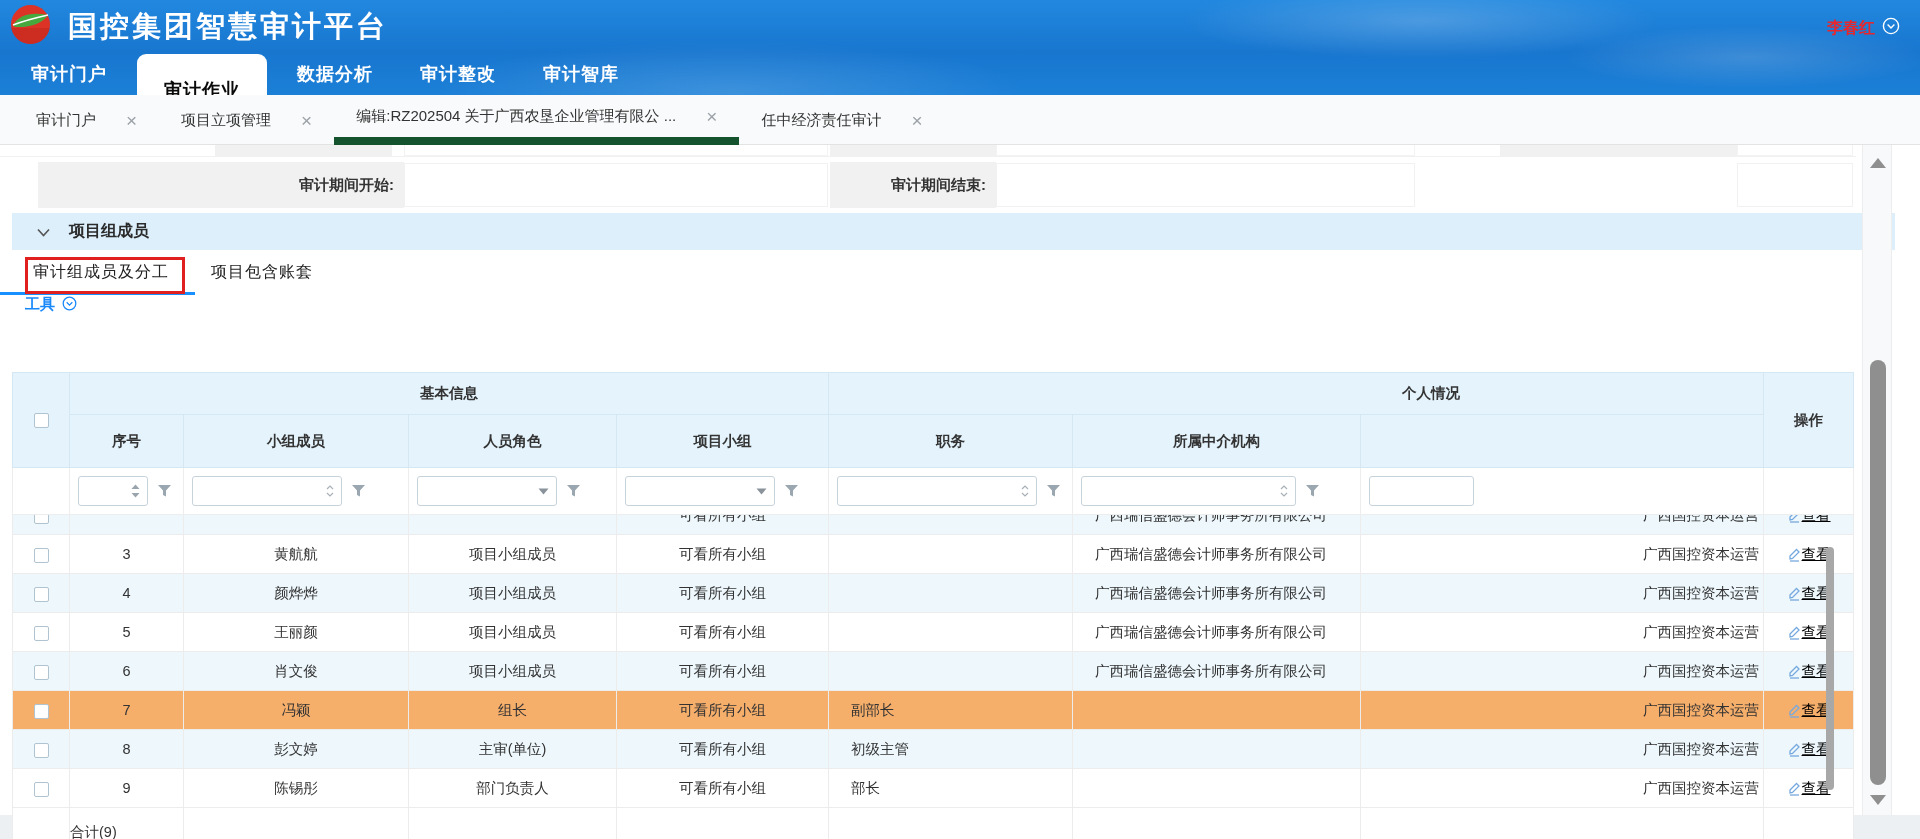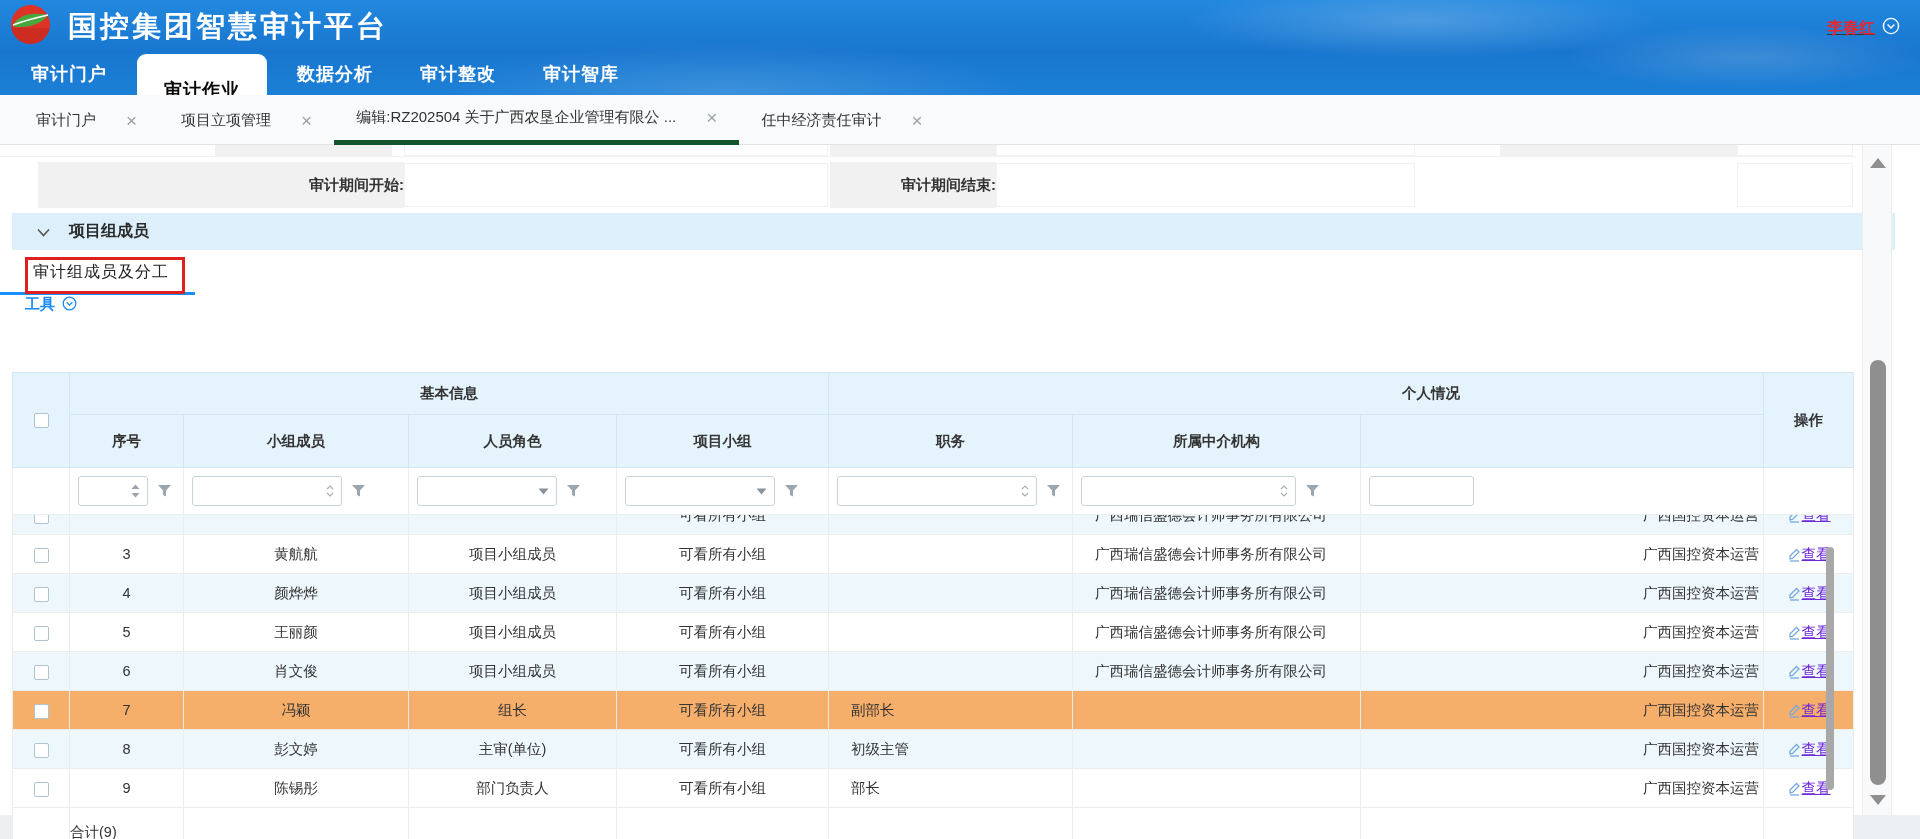--- a/index.html
+++ b/index.html
@@ -10,47 +10,47 @@
   
   .app-header { position:absolute; left:0; top:0; width:1920px; height:95px;
     background:
       radial-gradient(ellipse 340px 55px at 74% 22%, rgba(255,255,255,.20), transparent 70%),
       radial-gradient(ellipse 420px 70px at 38% 95%, rgba(255,255,255,.14), transparent 70%),
       radial-gradient(ellipse 260px 45px at 91% 60%, rgba(255,255,255,.16), transparent 70%),
       linear-gradient(180deg,#2288DF 0%,#1876CF 55%,#1C80D7 100%); }
   .logo { position:absolute; left:10px; top:4px; width:41px; height:41px; }
   .app-title { position:absolute; left:68px; top:7px; font-size:29px; font-weight:bold;
     color:#FFFFFF; letter-spacing:3px; }
-  .user-area { position:absolute; right:20px; top:17px; display:flex; align-items:center; gap:7px;text-decoration:underline; }
+  .user-area { position:absolute; right:20px; top:17px; display:flex; align-items:center; gap:7px; }
   .user-name { color:#E8262D; font-weight:bold; font-size:16px; }
 
   .nav { position:absolute; left:14px; bottom:0; display:flex; align-items:flex-end; }
   .nav-item { height:41px; line-height:41px; padding:0 17px; color:#FFFFFF; font-size:18px;
     font-weight:bold; margin-right:13px; letter-spacing:1px; cursor:pointer; }
   .nav-item.active { background:#FFFFFF; color:#0A0A0A; border-radius:9px 9px 0 0; padding:16px 27px; }
 
   
   .tabbar { position:absolute; top:95px; left:0; width:1920px; height:50px; background:#F9FAFB;
     border-bottom:1px solid #E3E3E3; display:flex; padding-left:14px; }
   .tab { display:flex; align-items:center; gap:30px; padding:0 22px; font-size:15px; color:#333;
     height:50px; cursor:pointer; }
-  .tab.active { border-bottom:5px solid #14532d; }
+  .tab.active { border-bottom:8px solid #14532d; }
   .tab .close { font-size:19px; color:#9CA2A8; line-height:1; }
 
   
   .content { position:absolute; top:145px; left:0; width:1920px; height:670px; background:#FFFFFF; }
 
   
   .pform { position:absolute; top:0; left:0; width:1856px; height:12px; border-bottom:1px solid #F1F1F1; }
   .pform .pl { position:absolute; top:0; height:12px; background:#F1F1F1; }
   .pform .pv { position:absolute; top:0; height:11px; border:1px solid #F3F3F3; border-top:none; background:#fff; }
 
   .formrow { position:absolute; top:17px; left:0; width:1920px; height:46px; }
   .fl { position:absolute; height:46px; background:#F1F1F1; display:flex; align-items:center;
-    justify-content:flex-end; font-size:15px; font-weight:bold; color:#333; }
+    justify-content:flex-end; padding-right:10px; font-size:15px; font-weight:bold; color:#333; }
   .fv { position:absolute; top:1px; height:44px; background:#fff; border:1px solid #F1F1F1; }
 
   .section-bar { position:absolute; top:68px; left:12px; width:1883px; height:37px; background:#DCEFFB;
     display:flex; align-items:center; padding-left:25px; gap:19px; font-size:16px; font-weight:bold; color:#2b2b2b; }
 
   .subtabs { position:absolute; top:105px; left:12px; height:45px; display:flex; }
   .subtab { padding:0 21px; display:flex; align-items:center; font-size:16px; color:#222;
     letter-spacing:1px; position:relative; cursor:pointer; }
   .subtab.active::after { content:""; position:absolute; left:-13px; right:-5px; bottom:0; height:3px; background:#1890FF; }
   .red-box { position:absolute; left:13px; top:7px; width:160px; height:37px; border:3px solid #E0201F; z-index:4; pointer-events:none; }
@@ -80,21 +80,21 @@
   .sum-label { text-align:left; padding-left:6px; font-size:14.5px; }
 
   .cb { display:inline-block; width:15px; height:15px; border:1px solid #AFC3D1; border-radius:2px;
     background:#fff; vertical-align:middle; cursor:pointer; }
 
   .fcell { display:flex; align-items:center; padding-left:8px; }
   .fbox { height:30px; background:#fff; border:1px solid #C7D3DB; border-radius:3px;
     display:flex; align-items:center; justify-content:flex-end; padding-right:7px; }
   .funnel { margin-left:9px; flex:none; }
 
-  .view-link { display:inline-flex; align-items:center; color:#6d28d9; cursor:pointer; }
+  .view-link { display:inline-flex; align-items:center; color:#000000; cursor:pointer; }
   .view-link u { font-size:14.5px; }
 
   .inner-vscroll { position:absolute; right:19px; top:175px; width:8px; height:243px;
     background:#A8A8A8; border-radius:4px; }
 
   
   .page-scroll { position:absolute; right:28px; top:0; width:30px; height:670px; background:#F8F9FA;
     border-left:1px solid #EDEDED; border-right:1px solid #EDEDED; }
   .ps-up { position:absolute; left:7px; top:13px; width:0; height:0;
     border-left:8px solid transparent; border-right:8px solid transparent; border-bottom:10px solid #8F8F8F; }
@@ -176,20 +176,21 @@
       <svg width="13" height="9" viewBox="0 0 13 9">
           <path d="M1 1.5 L6.5 7.5 L12 1.5" fill="none" stroke="#555" stroke-width="1.6"></path>
         </svg>
     </span>
     <span>项目组成员</span>
   </div>
 
   <div class="subtabs">
     <div class="red-box"></div>
     <div class="subtab active">审计组成员及分工</div>
+    <div class="subtab">项目包含账套</div>
   </div>
 
   <div class="toolbar">
     <span>工具</span>
     <span>
       <svg width="15" height="15" viewBox="0 0 15 15">
         <circle cx="7.5" cy="7.5" r="6.3" fill="none" stroke="#1989FA" stroke-width="1.3"></circle>
         <path d="M4.7 6.3 L7.5 9.1 L10.3 6.3" fill="none" stroke="#1989FA" stroke-width="1.3"></path>
       </svg>
     </span>

